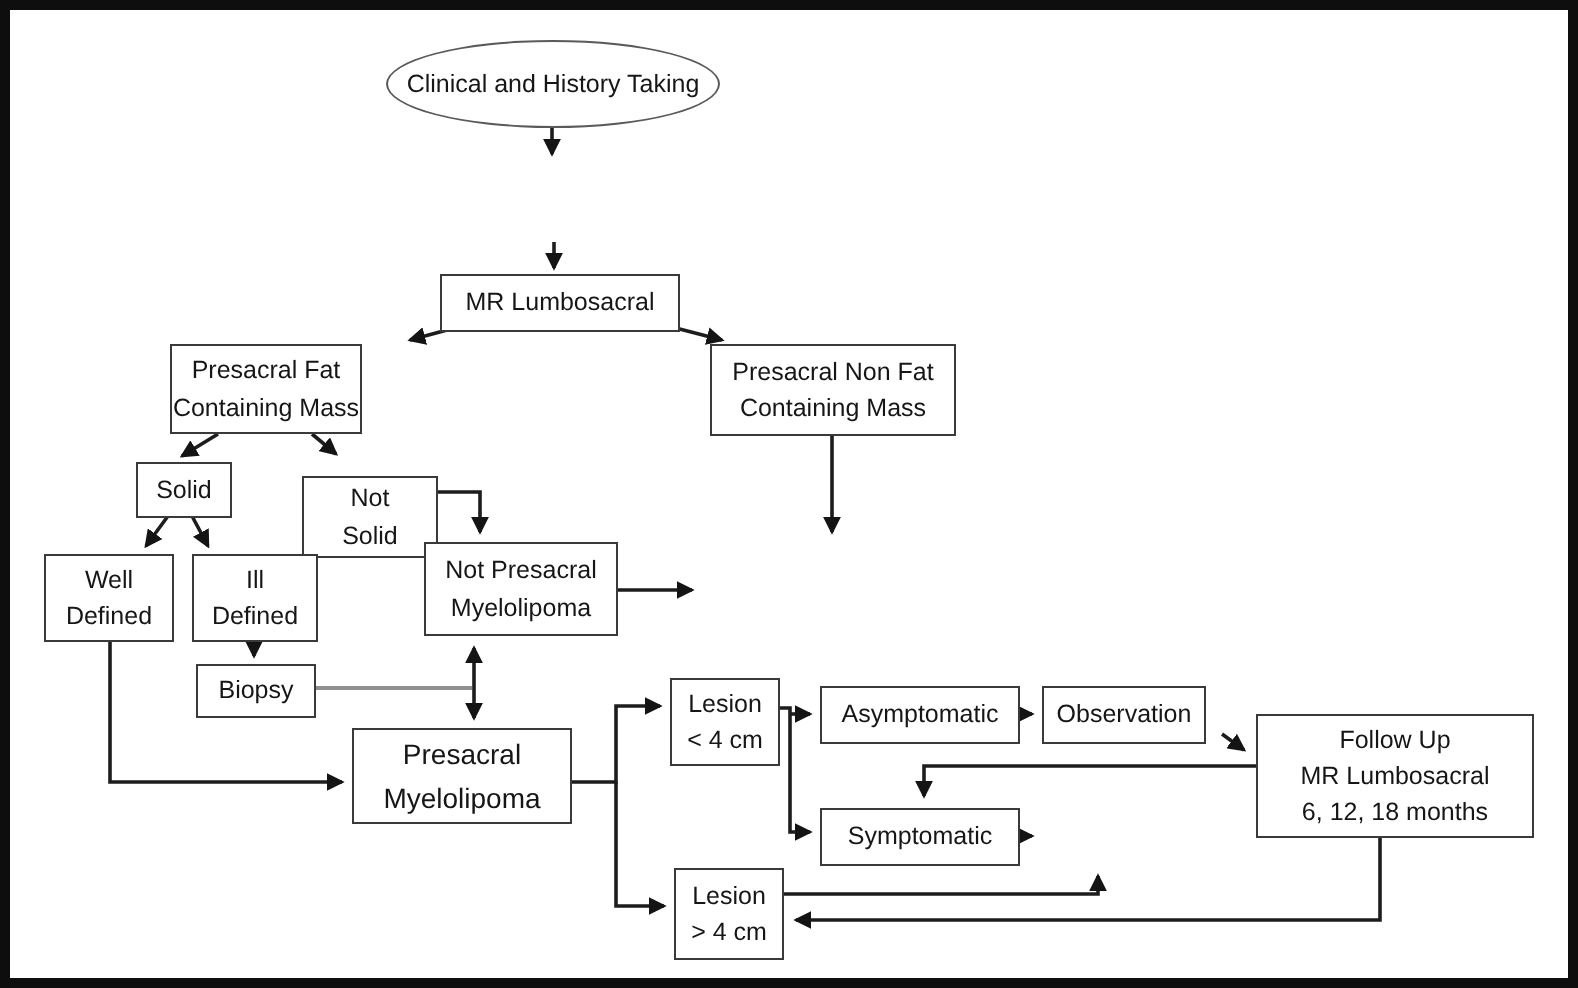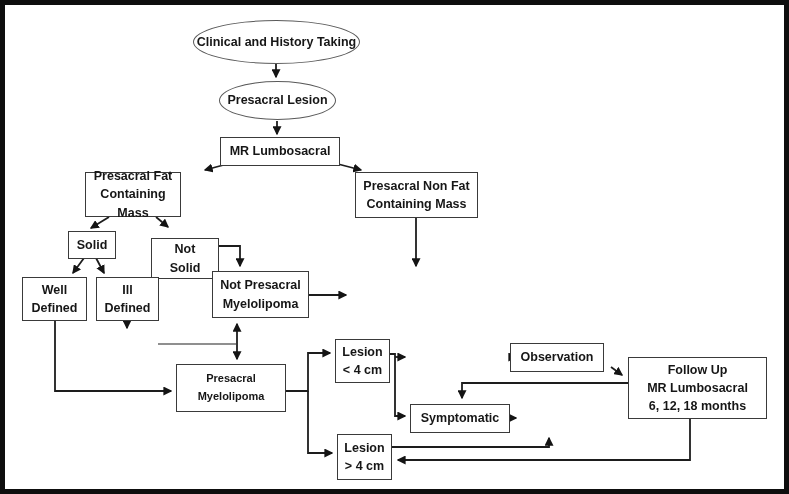--- a/index.html
+++ b/index.html
@@ -4,24 +4,24 @@
 <style>
   html,body{margin:0;padding:0;background:#c8c8c8;font-family:"Liberation Sans",sans-serif;}
   #canvas{position:relative;width:789px;height:494px;background:#ffffff;overflow:hidden;}
   #frame{position:absolute;inset:0;border:5px solid #0e0e0e;z-index:3;pointer-events:none;}
   #wires{position:absolute;inset:0;z-index:1;}
   .node{
     position:absolute;box-sizing:border-box;z-index:2;
     display:flex;align-items:center;justify-content:center;
     text-align:center;white-space:pre-line;
     background:#ffffff;border:1.7px solid #3a3a3a;
-    color:#161616;font-weight:700;font-size:12.5px;line-height:1.45;
+    color:#161616;font-weight:400;font-size:12.5px;line-height:1.45;
   }
   .ellipse{border-radius:50%;border-color:#5a5a5a;}
-  .lg{font-size:11px;line-height:1.6;}
+  .lg{font-size:14px;line-height:1.6;}
 </style>
 </head>
 <body>
 
 <div id="canvas">
 
   <svg id="wires" width="789" height="494" viewBox="0 0 789 494" fill="none">
     <defs>
       <marker id="ah" viewBox="0 0 10 10" refX="8.5" refY="5" markerWidth="9" markerHeight="9" markerUnits="userSpaceOnUse" orient="auto-start-reverse">
         <path d="M0,0 L10,5 L0,10 z" fill="#141414"></path>
@@ -51,54 +51,55 @@
       <path d="M611 367 L622 375" marker-end="url(#ah)"></path>
       <path d="M628 383 L462 383 L462 398" marker-end="url(#ah)"></path>
       <path d="M510 418 L516 418" marker-end="url(#ah)"></path>
       <path d="M392 447 L549 447 L549 438" marker-end="url(#ah)"></path>
       <path d="M690 419 L690 460 L398 460" marker-end="url(#ah)"></path>
     </g>
   </svg>
 
   <div class="node ellipse" style="left:193px;top:20px;width:167px;height:44px">Clinical and History Taking</div>
 
-  <div class="node ellipse" style="left:219px;top:81px;width:117px;height:39px">Presacral Lesion</div>
 
   <div class="node" style="left:220px;top:137px;width:120px;height:29px">MR Lumbosacral</div>
 
   <div class="node" style="left:85px;top:172px;width:96px;height:45px">Presacral Fat
 Containing Mass</div>
 
   <div class="node" style="left:355px;top:172px;width:123px;height:46px">Presacral Non Fat
 Containing Mass</div>
 
   <div class="node" style="left:68px;top:231px;width:48px;height:28px">Solid</div>
 
   <div class="node" style="left:151px;top:238px;width:68px;height:41px">Not
 Solid</div>
 
   <div class="node" style="left:22px;top:277px;width:65px;height:44px">Well
 Defined</div>
 
   <div class="node" style="left:96px;top:277px;width:63px;height:44px">Ill
 Defined</div>
 
+  <div class="node" style="left:98px;top:332px;width:60px;height:27px">Biopsy</div>
 
   <div class="node" style="left:212px;top:271px;width:97px;height:47px">Not Presacral
 Myelolipoma</div>
 
 
   <div class="node lg" style="left:176px;top:364px;width:110px;height:48px">Presacral
 Myelolipoma</div>
 
   <div class="node" style="left:335px;top:339px;width:55px;height:44px">Lesion
 &lt; 4 cm</div>
 
+  <div class="node" style="left:410px;top:343px;width:100px;height:29px">Asymptomatic</div>
 
-  <div class="node" style="left:510px;top:343px;width:94px;height:29px">Observation</div>
+  <div class="node" style="left:521px;top:343px;width:82px;height:29px">Observation</div>
 
   <div class="node" style="left:628px;top:357px;width:139px;height:62px">Follow Up
 MR Lumbosacral
 6, 12, 18 months</div>
 
   <div class="node" style="left:410px;top:404px;width:100px;height:29px">Symptomatic</div>
 
 
   <div class="node" style="left:337px;top:434px;width:55px;height:46px">Lesion
 &gt; 4 cm</div>

